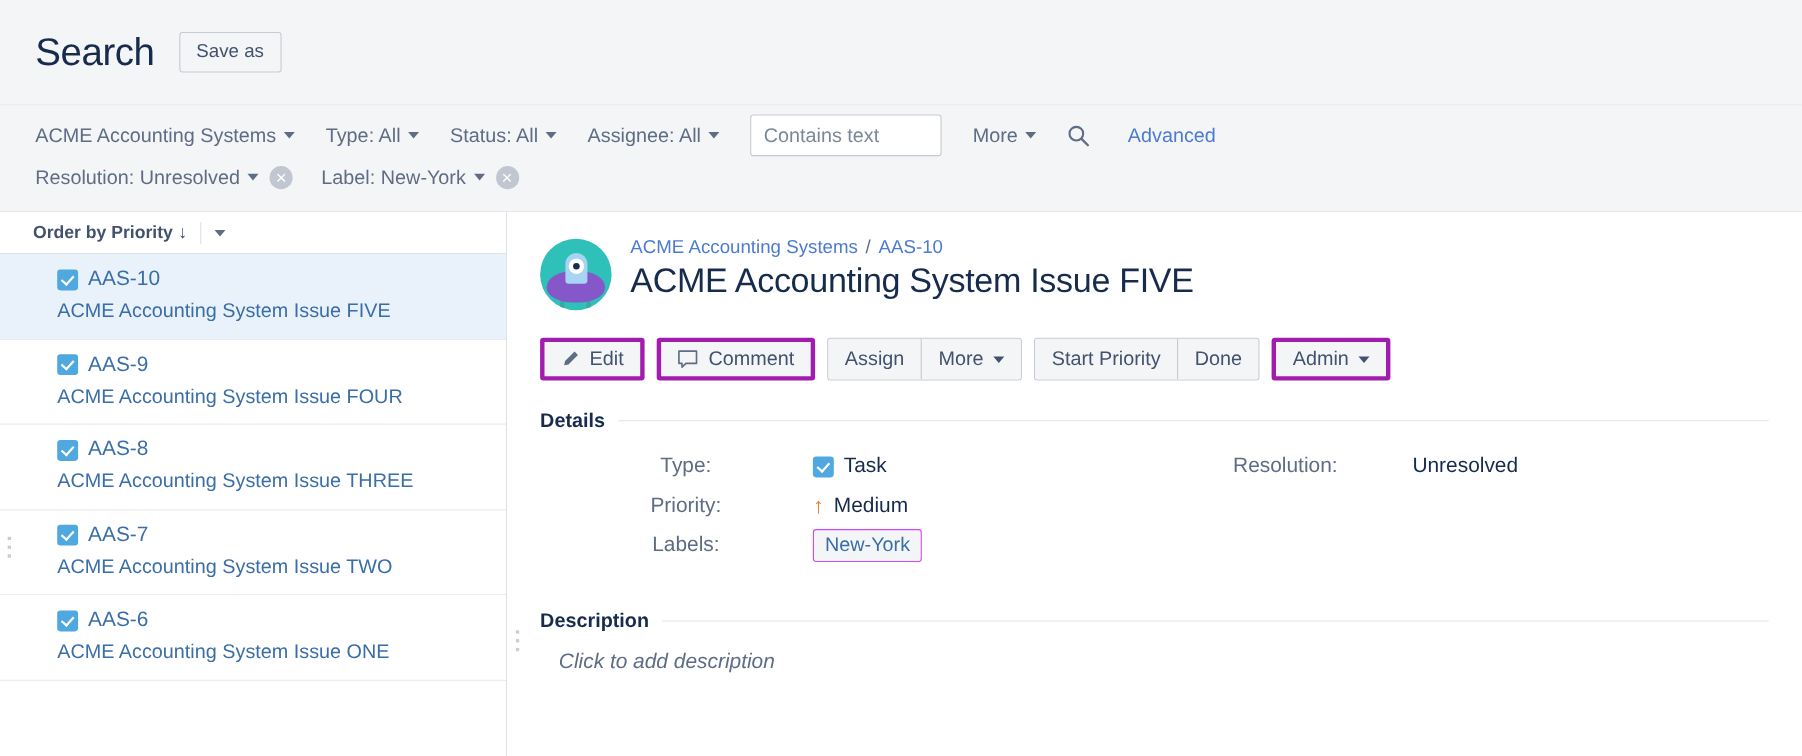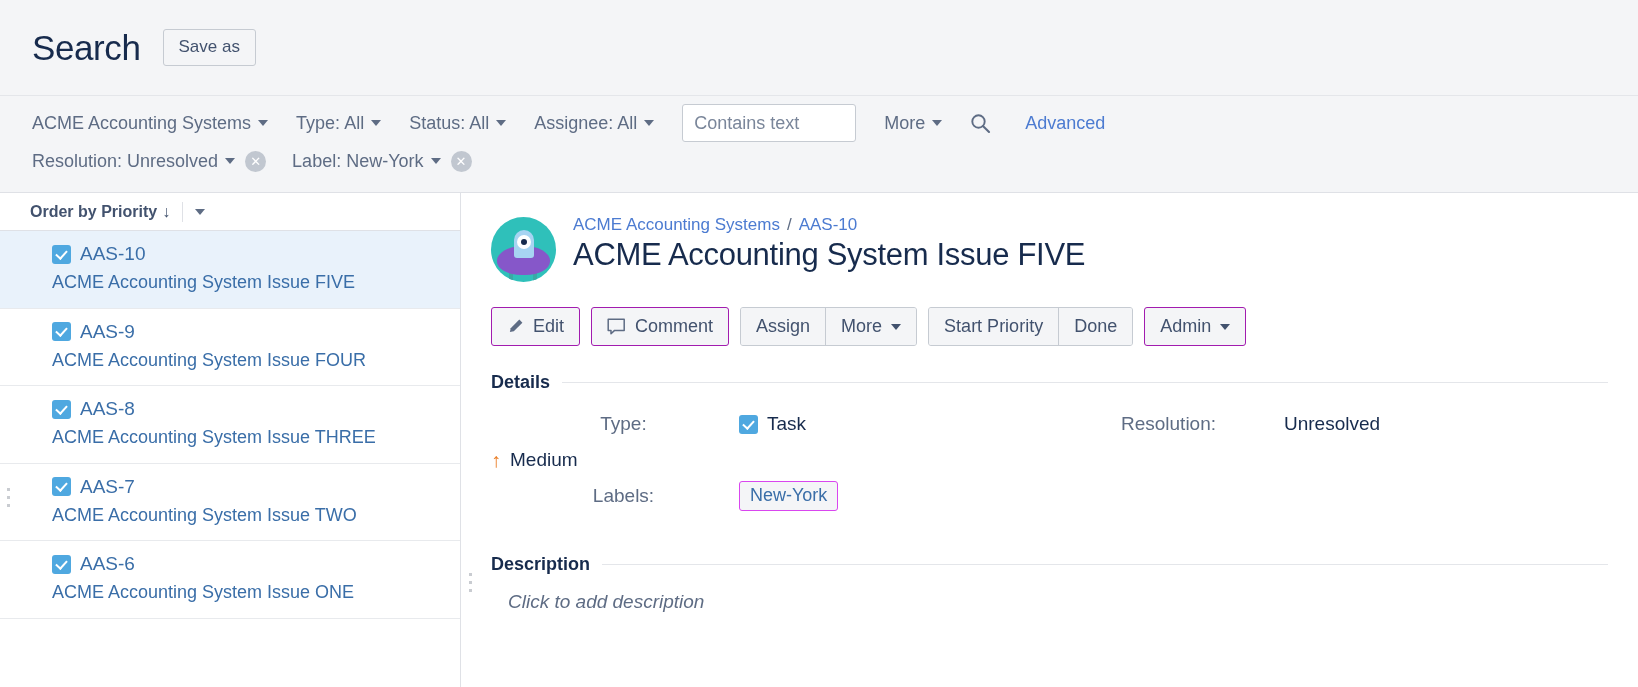--- a/index.html
+++ b/index.html
@@ -297,21 +297,21 @@
 
   
   .actions {
     display: flex;
     align-items: center;
     gap: 11px;
     margin-top: 25px;
   }
   .btn {
     background: #f4f5f7;
-    border: 1px solid #a21caf;
+    border: 4px solid #a21caf;
     border-radius: 3px;
     height: 39px;
     padding: 0 15px;
     font-size: 18px;
     color: #42526e;
     font-family: "Liberation Sans", sans-serif;
     cursor: pointer;
     display: inline-flex;
     align-items: center;
     gap: 9px;
@@ -603,20 +603,21 @@
     <div class="details-grid">
       <div class="details-col">
         <div class="field-row">
           <span class="field-label">Type:</span>
           <span class="field-value">
             <span class="task-check"></span>
             <span>Task</span>
           </span>
         </div>
         <div class="field-row">
+          <span class="field-label">Priority:</span>
           <span class="field-value">
             <span class="prio-arrow">↑</span>
             <span>Medium</span>
           </span>
         </div>
         <div class="field-row">
           <span class="field-label">Labels:</span>
           <span class="field-value">
             <span class="label-chip">New-York</span>
           </span>

